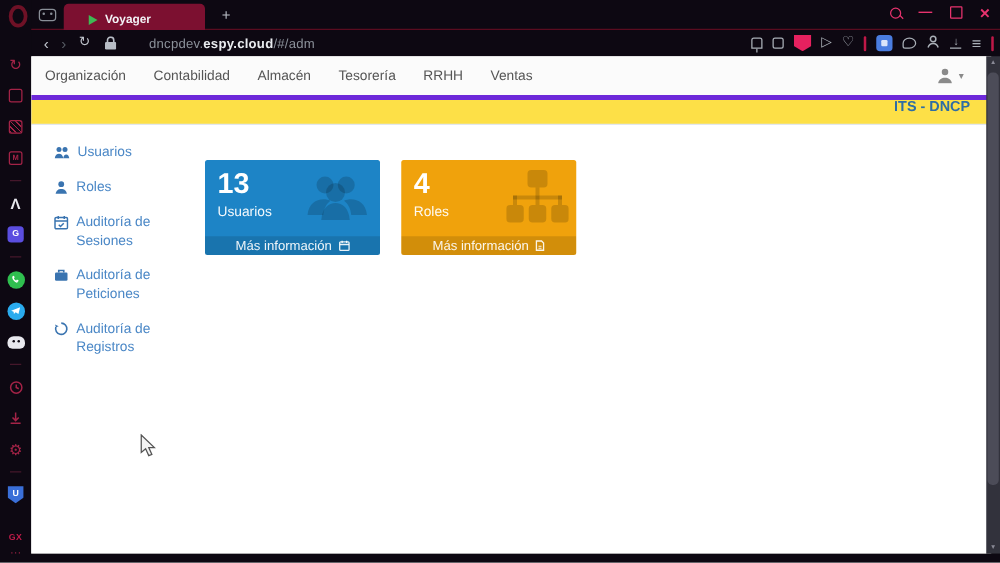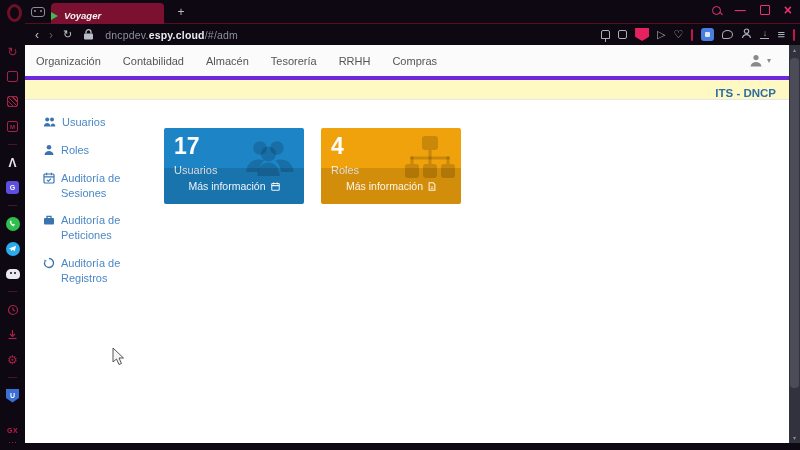--- a/index.html
+++ b/index.html
@@ -31,33 +31,33 @@
   .gx-logo{color:#c21c4a;font-size:7px;font-weight:bold;letter-spacing:.5px;}
   .gx-more{color:#a42347;font-size:9px;line-height:4px;}
 
   
   .tabstrip{position:absolute;left:25px;top:0;right:0;height:23px;background:#0d0812;border-bottom:1px solid #5a0c20;}
   .opera-logo{position:absolute;left:-18px;top:4px;width:9px;height:12px;border:3px solid #6e1126;border-radius:50%;}
   .ws-ico{position:absolute;left:6px;top:7px;width:12px;height:8px;border:1.2px solid #8a8f98;border-radius:3px;}
   .ws-ico::before{content:"";position:absolute;left:2px;top:2px;width:2px;height:2px;background:#8a8f98;border-radius:50%;}
   .ws-ico::after{content:"";position:absolute;right:2px;top:2px;width:2px;height:2px;background:#8a8f98;border-radius:50%;}
   .tab{position:absolute;left:26px;top:3px;width:113px;height:25px;background:#7c1030;border-radius:4px 4px 0 0;
-    display:flex;align-items:center;gap:6px;padding-left:0;box-sizing:border-box;font-style:italic;}
+    display:flex;align-items:center;gap:6px;padding-left:20px;box-sizing:border-box;}
   .play-fav{width:0;height:0;border-left:7px solid #3fba54;border-top:4.5px solid transparent;border-bottom:4.5px solid transparent;}
   .tab-title{color:#f2f2f5;font-size:9.5px;font-weight:bold;}
   .newtab{position:absolute;left:148px;top:3px;width:16px;height:17px;color:#b9bec6;font-size:12px;
     display:flex;align-items:center;justify-content:center;}
 
   
   .toolbar{position:absolute;left:25px;top:24px;right:0;height:21px;background:#0d0812;
     display:flex;align-items:center;font-size:12px;color:#c3c8d0;}
   .tb-btn{margin-left:10px;cursor:default;line-height:1;}
   .dim{color:#565b63;}
   .lock{margin-left:12px;display:flex;}
-  .url{margin-left:12px;font-size:10.5px;color:#8b919a;letter-spacing:.2px;}
+  .url{margin-left:26px;font-size:10.5px;color:#8b919a;letter-spacing:.2px;}
   .url b{color:#e9ebef;}
   .tb-right{margin-left:auto;display:flex;align-items:center;gap:8px;padding-right:5px;}
   .ico-g{color:#aab0b8;font-size:11px;line-height:1;}
   .pin-ic,.crop-ic{width:9px;height:9px;border:1.2px solid #aab0b8;box-sizing:border-box;}
   .pin-ic{border-radius:2px 2px 0 0;position:relative;}
   .pin-ic::after{content:"";position:absolute;left:3px;top:8px;width:1.2px;height:3px;background:#aab0b8;}
   .crop-ic{border-radius:2px;}
   .vpn-badge{width:14px;height:13px;background:#e6215f;clip-path:polygon(0 0,100% 0,100% 68%,50% 100%,0 68%);}
   .sep-red{width:2px;height:12px;background:#c01848;border-radius:1px;}
   .ext-blue{width:13px;height:13px;background:#4a7de0;border-radius:3px;position:relative;}
@@ -74,40 +74,40 @@
   .wc-max{width:8px;height:8px;border:1.4px solid #e8336e;border-radius:1px;}
 
   
   .page{position:absolute;left:25px;top:45px;width:768px;height:398px;background:#ffffff;
     display:flex;flex-direction:column;overflow:hidden;}
   .navbar{height:31px;flex:0 0 31px;background:#fbfbfb;border-bottom:4px solid #6d28d9;
     display:flex;align-items:stretch;font-size:11px;color:#555;}
   .nav-item{display:flex;align-items:center;padding:0 11px;cursor:pointer;white-space:nowrap;}
   .nav-item.active{background:#e7e7e7;color:#444;}
   .user-menu{margin-left:auto;display:flex;align-items:center;gap:4px;padding-right:22px;color:#8a8a8a;cursor:pointer;}
-  .brandbar{height:19px;flex:0 0 19px;background:#fef9c3;border-bottom:1px solid #e2e7ee;
-    display:flex;align-items:flex-end;justify-content:flex-end;padding-right:17px;
+  .brandbar{height:19px;flex:0 0 19px;background:#fde047;border-bottom:1px solid #e2e7ee;
+    display:flex;align-items:flex-start;justify-content:flex-end;padding-right:17px;
     font-size:11.5px;font-weight:bold;color:#2e6da4;}
   .content{flex:1;display:flex;background:#fff;}
   .side-menu{width:135px;flex:0 0 135px;padding:15px 0 0 18px;box-sizing:border-box;}
   .menu-item{display:flex;align-items:flex-start;gap:6px;margin-bottom:13px;
     color:#4a87c6;font-size:11px;line-height:1.35;cursor:pointer;max-width:100px;}
   .menu-item svg{flex:0 0 auto;margin-top:1px;}
   .main{flex:1;padding:13px 0 0 4px;}
   .page-title{font-size:21px;color:#4a4a4a;}
   .page-title small{font-size:13.5px;color:#9b9b9b;margin-left:6px;}
   .cards{display:flex;gap:17px;margin-top:15px;}
   .card{width:140px;height:76px;border-radius:2px;color:#fff;position:relative;overflow:hidden;cursor:pointer;}
   .card.blue{background:#1d84c6;}
   .card.orange{background:#f0a20c;}
   .card-body{padding:6px 10px 0;position:relative;z-index:2;}
   .card-value{font-size:23px;font-weight:bold;line-height:1.1;}
   .card-label{font-size:11px;margin-top:5px;color:rgba(255,255,255,.95);}
   .card-bigicon{position:absolute;right:6px;top:8px;z-index:1;fill:rgba(0,0,0,0.16);}
-  .card-footer{position:absolute;left:0;right:0;bottom:0;height:36px;background:rgba(0,0,0,0.12);
+  .card-footer{position:absolute;left:0;right:0;bottom:0;height:15px;background:rgba(0,0,0,0.12);
     display:flex;align-items:center;justify-content:center;gap:5px;
     font-size:10.5px;color:rgba(255,255,255,.92);z-index:3;}
 
   
   .pg-scroll{position:absolute;right:0;top:45px;width:11px;height:398px;background:#32323c;}
   .pg-thumb{position:absolute;left:1px;top:13px;width:9px;height:330px;background:#4c4c58;border-radius:4px;}
   .pg-arrow{position:absolute;left:0;width:11px;text-align:center;color:#8a8a96;font-size:6px;line-height:10px;}
   .pg-arrow.up{top:0;} .pg-arrow.down{bottom:0;}
 
   .bottom-edge{position:absolute;left:25px;bottom:0;right:0;height:7px;background:#0d0812;}
@@ -228,21 +228,21 @@
 </div>
 
 <div class="page">
 
   <div class="navbar">
     <span class="nav-item">Organización</span>
     <span class="nav-item">Contabilidad</span>
     <span class="nav-item">Almacén</span>
     <span class="nav-item">Tesorería</span>
     <span class="nav-item">RRHH</span>
-    <span class="nav-item">Compras</span>
+    <span class="nav-item">Ventas</span>
     <span class="user-menu">
       <svg width="14" height="13" viewBox="0 0 14 13">
           <circle cx="7" cy="3.6" r="2.6" fill="#8a8a8a"></circle>
           <path d="M1.5 12.5c.6-3.2 3-4.4 5.5-4.4s4.9 1.2 5.5 4.4z" fill="#8a8a8a"></path>
         </svg>
       <span style="font-size:8px">▾</span>
     </span>
   </div>
 
   <div class="brandbar">
@@ -292,21 +292,21 @@
           </svg>
         <span>Auditoría de Registros</span>
       </div>
     </div>
 
     <div class="main">
       <div class="cards">
 
         <div class="card blue">
           <div class="card-body">
-            <div class="card-value">17</div>
+            <div class="card-value">13</div>
             <div class="card-label">Usuarios</div>
           </div>
           <svg class="card-bigicon" width="56" height="44" viewBox="0 0 28 22">
             <circle cx="9" cy="6" r="3.4"></circle>
               <circle cx="17.5" cy="6" r="3.4"></circle>
               <circle cx="13.2" cy="9" r="3.8"></circle>
             <path d="M2 18c.5-4.5 3.3-6.3 6.4-6.3 1 0 2 .2 2.8.6-1.6 1.2-2.6 3-2.9 5.7zM19.5 18c-.3-2.7-1.3-4.5-2.9-5.7.8-.4 1.8-.6 2.8-.6 3.1 0 5.9 1.8 6.4 6.3z"></path>
             <path d="M7.5 20c.4-4.8 2.9-6.8 5.7-6.8s5.3 2 5.7 6.8z"></path>
           </svg>
           <div class="card-footer">

